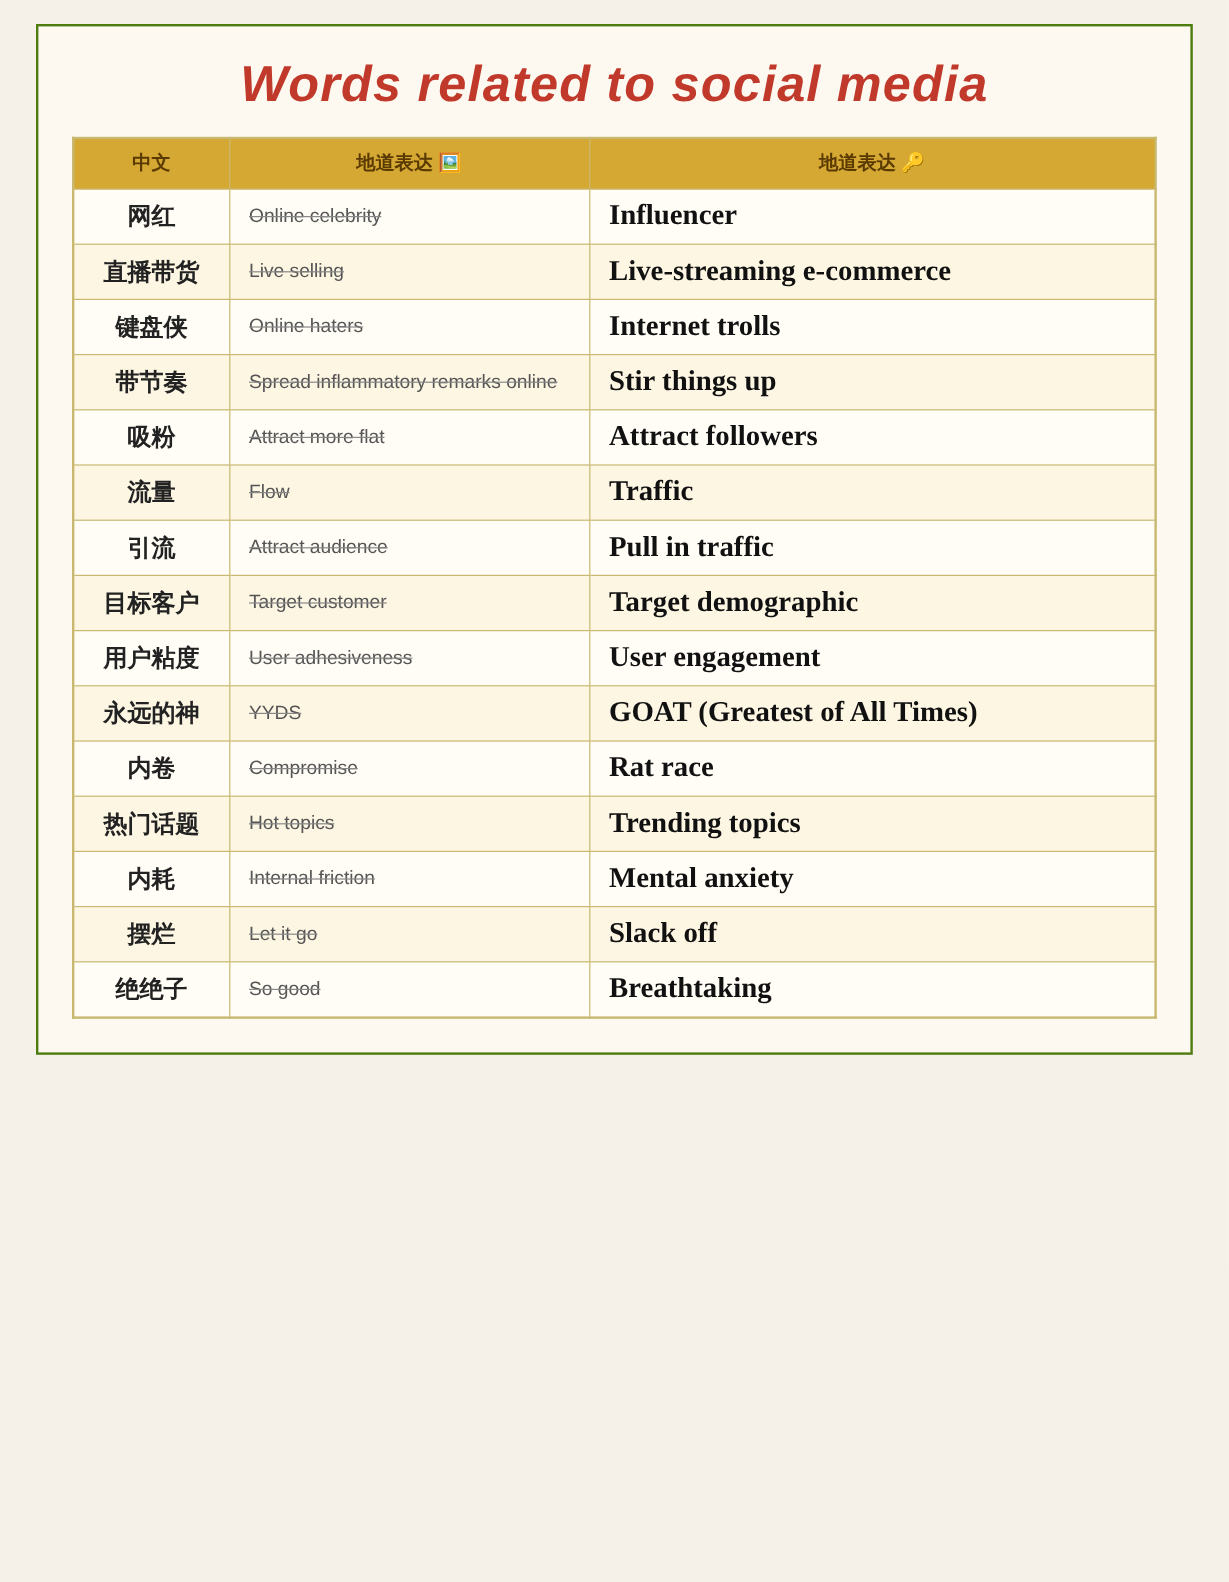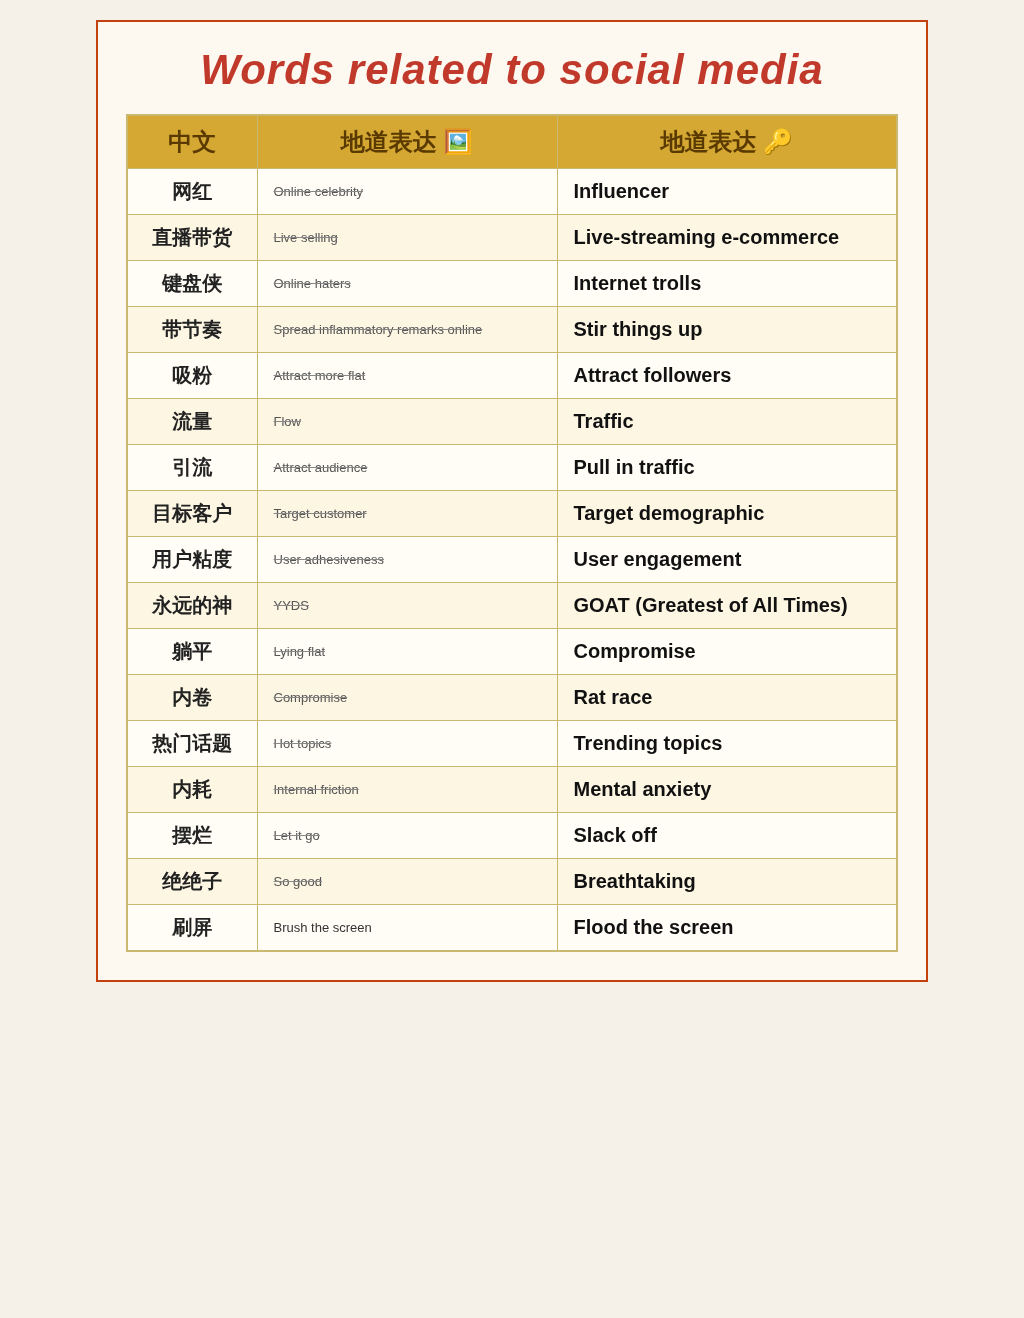--- a/index.html
+++ b/index.html
@@ -9,22 +9,22 @@
       font-family: "Arial", "Helvetica", sans-serif;
       display: flex;
       justify-content: center;
       align-items: flex-start;
       min-height: 1318px;
       padding: 20px;
     }
 
     .page-container {
       background-color: #fdf8f0;
-      border: 2px solid #c2410c;
-      width: 832px;
+      border: 2px solid #4d7c0f;
+      width: 964px;
       padding: 24px 28px 28px;
     }
 
     .page-title {
       text-align: center;
       font-size: 42px;
       font-weight: 900;
       color: #c0392b;
       margin-bottom: 20px;
       font-style: italic;
@@ -33,21 +33,21 @@
 
     table {
       width: 100%;
       border-collapse: collapse;
       border: 2px solid #c8b870;
     }
 
     thead tr th {
       background-color: #d4a832;
       color: #5a3a00;
-      font-size: 24px;
+      font-size: 16px;
       font-weight: bold;
       padding: 10px 4px;
       text-align: center;
       border: 1.5px solid #c8b870;
     }
 
     tbody tr td {
       padding: 9px 16px;
       border: 1.5px solid #c8b870;
       vertical-align: middle;
@@ -61,30 +61,31 @@
     .col-chinese {
       width: 130px;
       font-size: 20px;
       font-weight: bold;
       color: #222;
       text-align: center;
     }
 
     .col-translation {
       width: 300px;
-      font-size: 13px;
+      font-size: 16px;
       color: #555;
       text-decoration: line-through;
       text-decoration-color: #888;
     }
 
     .col-native {
-      font-size: 20px;
+      font-size: 24px;
       font-weight: bold;
       color: #111;
+      font-family: Liberation Serif, serif;
     }
 
     .col-header-1 { width: 130px; }
     .col-header-2 { width: 300px; }
     .col-header-3 {}
   </style>
 </head>
 <body>
 
 <div class="page-container">
@@ -143,25 +144,20 @@
           <td class="col-chinese">用户粘度</td>
           <td class="col-translation">User adhesiveness</td>
           <td class="col-native">User engagement</td>
         </tr>
         <tr>
           <td class="col-chinese">永远的神</td>
           <td class="col-translation">YYDS</td>
           <td class="col-native">GOAT (Greatest of All Times)</td>
         </tr>
         <tr>
-          <td class="col-chinese">躺平</td>
-          <td class="col-translation">Lying flat</td>
-          <td class="col-native">Compromise</td>
-        </tr>
-        <tr>
           <td class="col-chinese">内卷</td>
           <td class="col-translation">Compromise</td>
           <td class="col-native">Rat race</td>
         </tr>
         <tr>
           <td class="col-chinese">热门话题</td>
           <td class="col-translation">Hot topics</td>
           <td class="col-native">Trending topics</td>
         </tr>
         <tr>
@@ -172,20 +168,15 @@
         <tr>
           <td class="col-chinese">摆烂</td>
           <td class="col-translation">Let it go</td>
           <td class="col-native">Slack off</td>
         </tr>
         <tr>
           <td class="col-chinese">绝绝子</td>
           <td class="col-translation">So good</td>
           <td class="col-native">Breathtaking</td>
         </tr>
-        <tr>
-          <td class="col-chinese">刷屏</td>
-          <td class="col-translation" style="text-decoration: none; color: rgb(51, 51, 51);">Brush the screen</td>
-          <td class="col-native">Flood the screen</td>
-        </tr>
       </tbody>
   </table>
 </div>
 
 </body></html>

